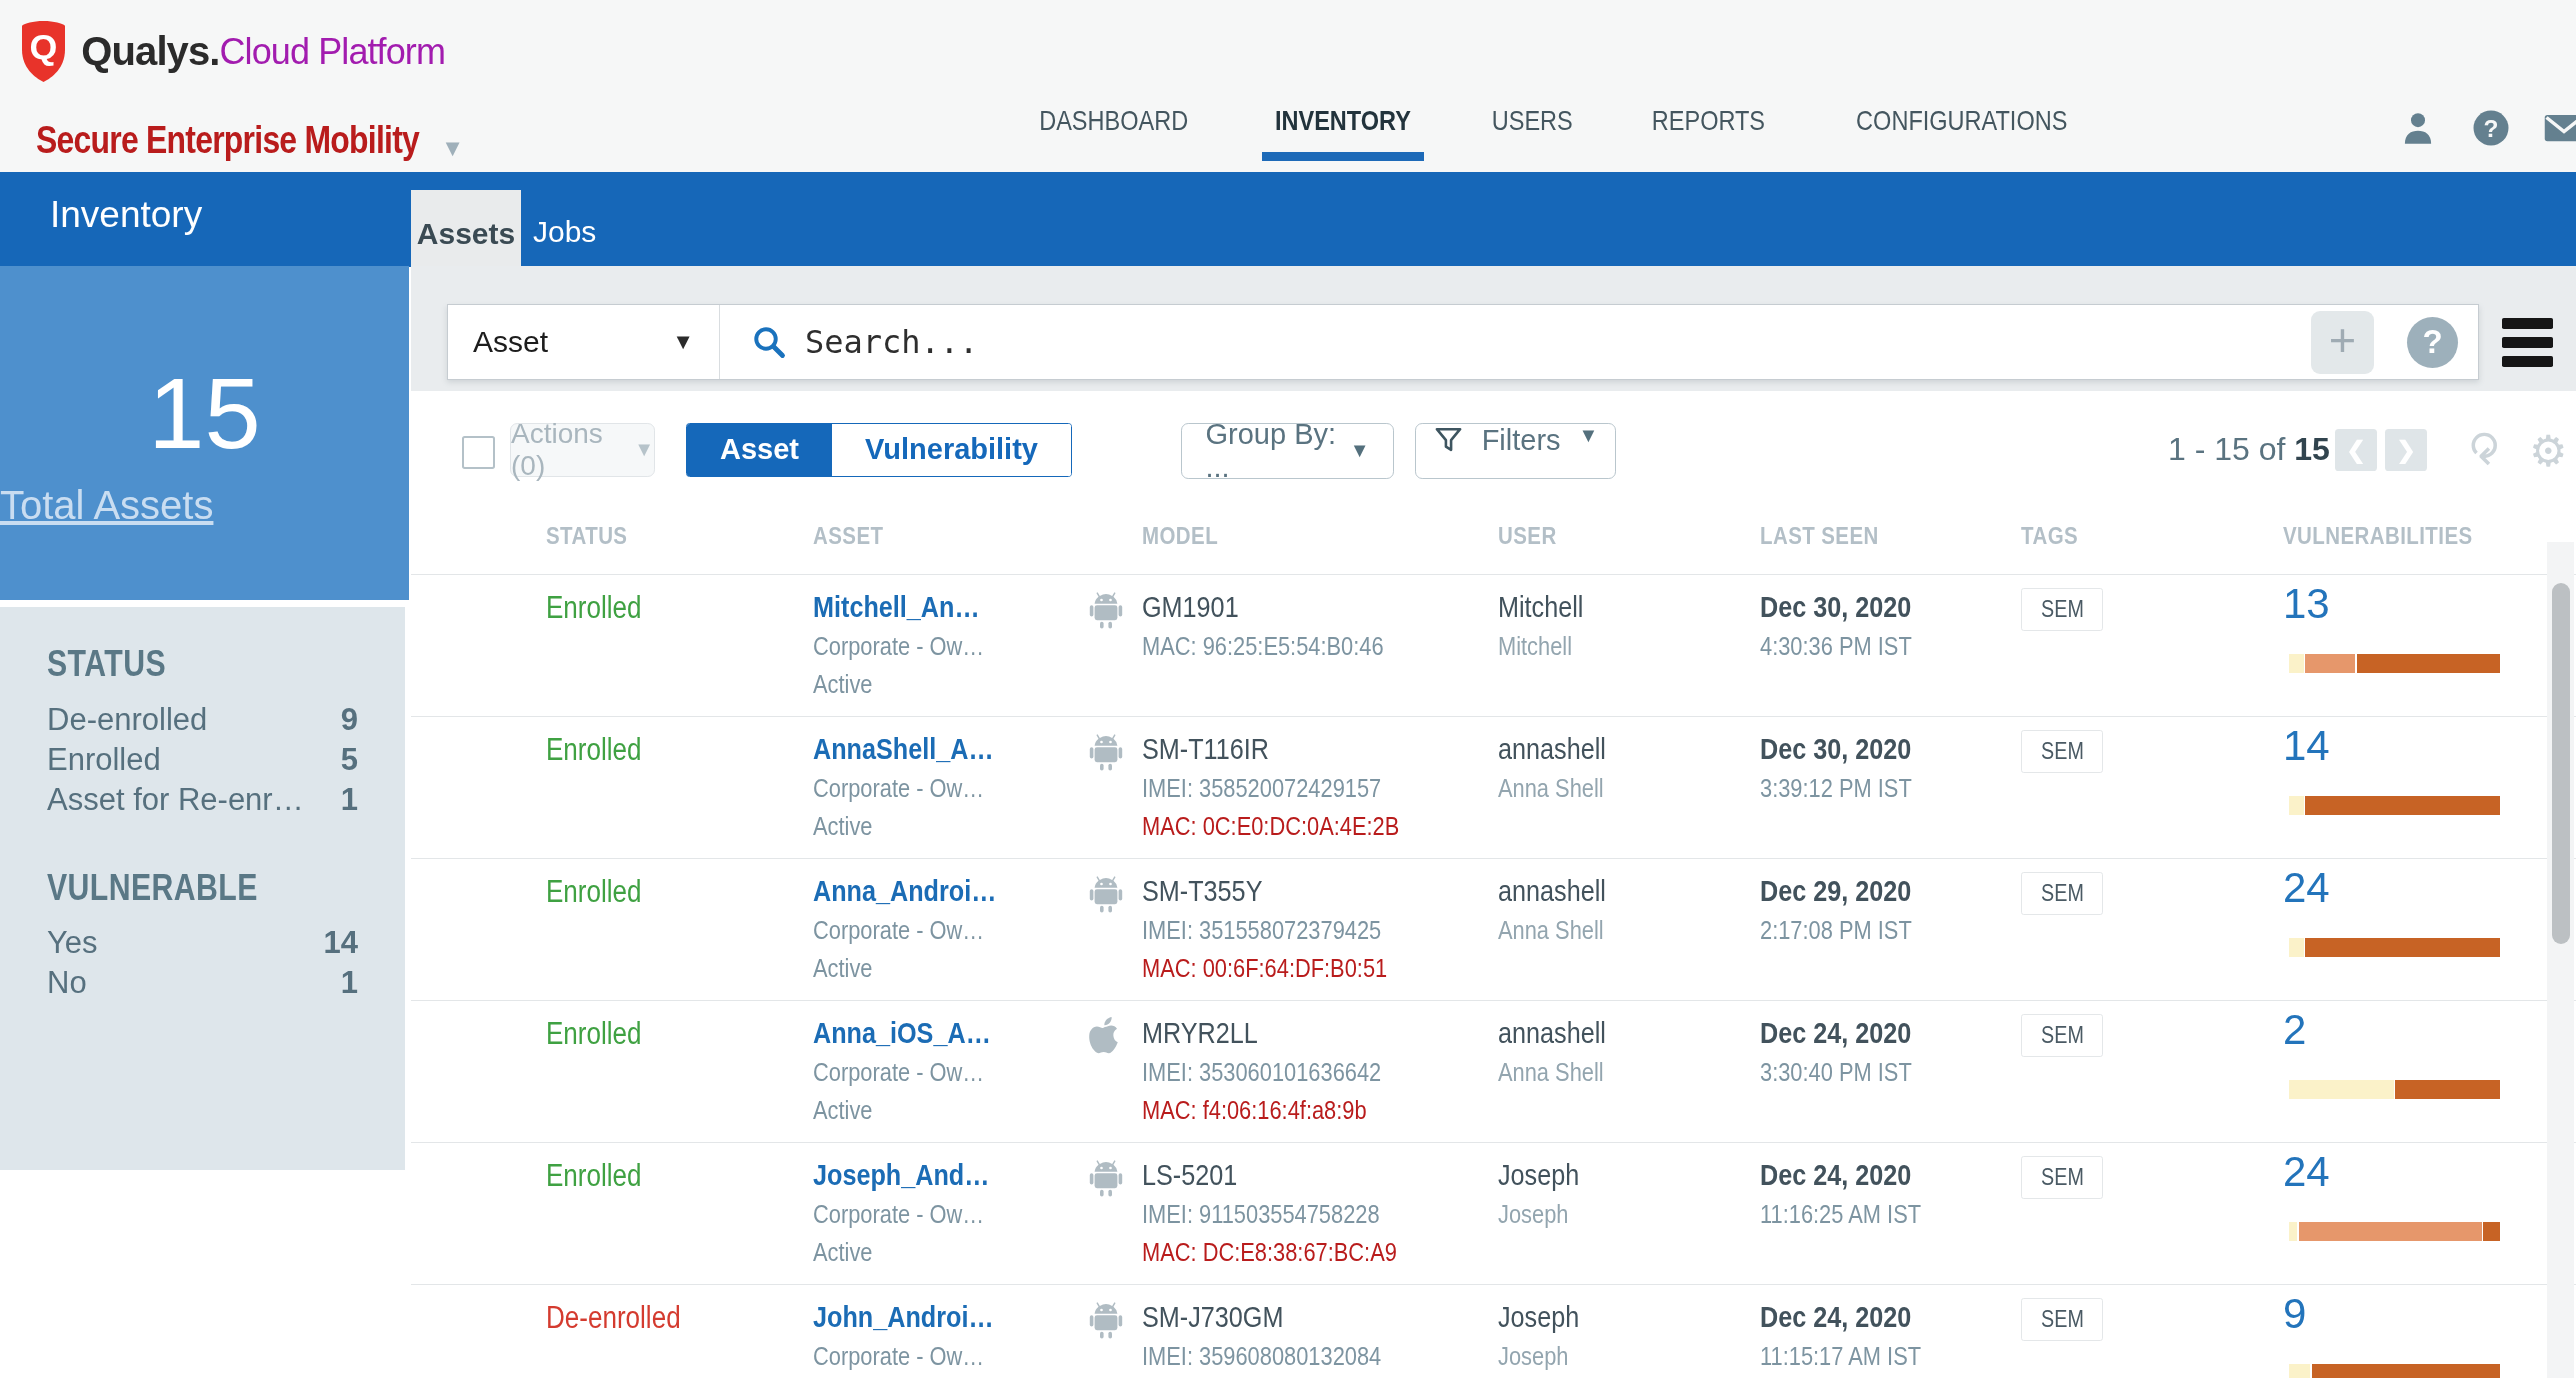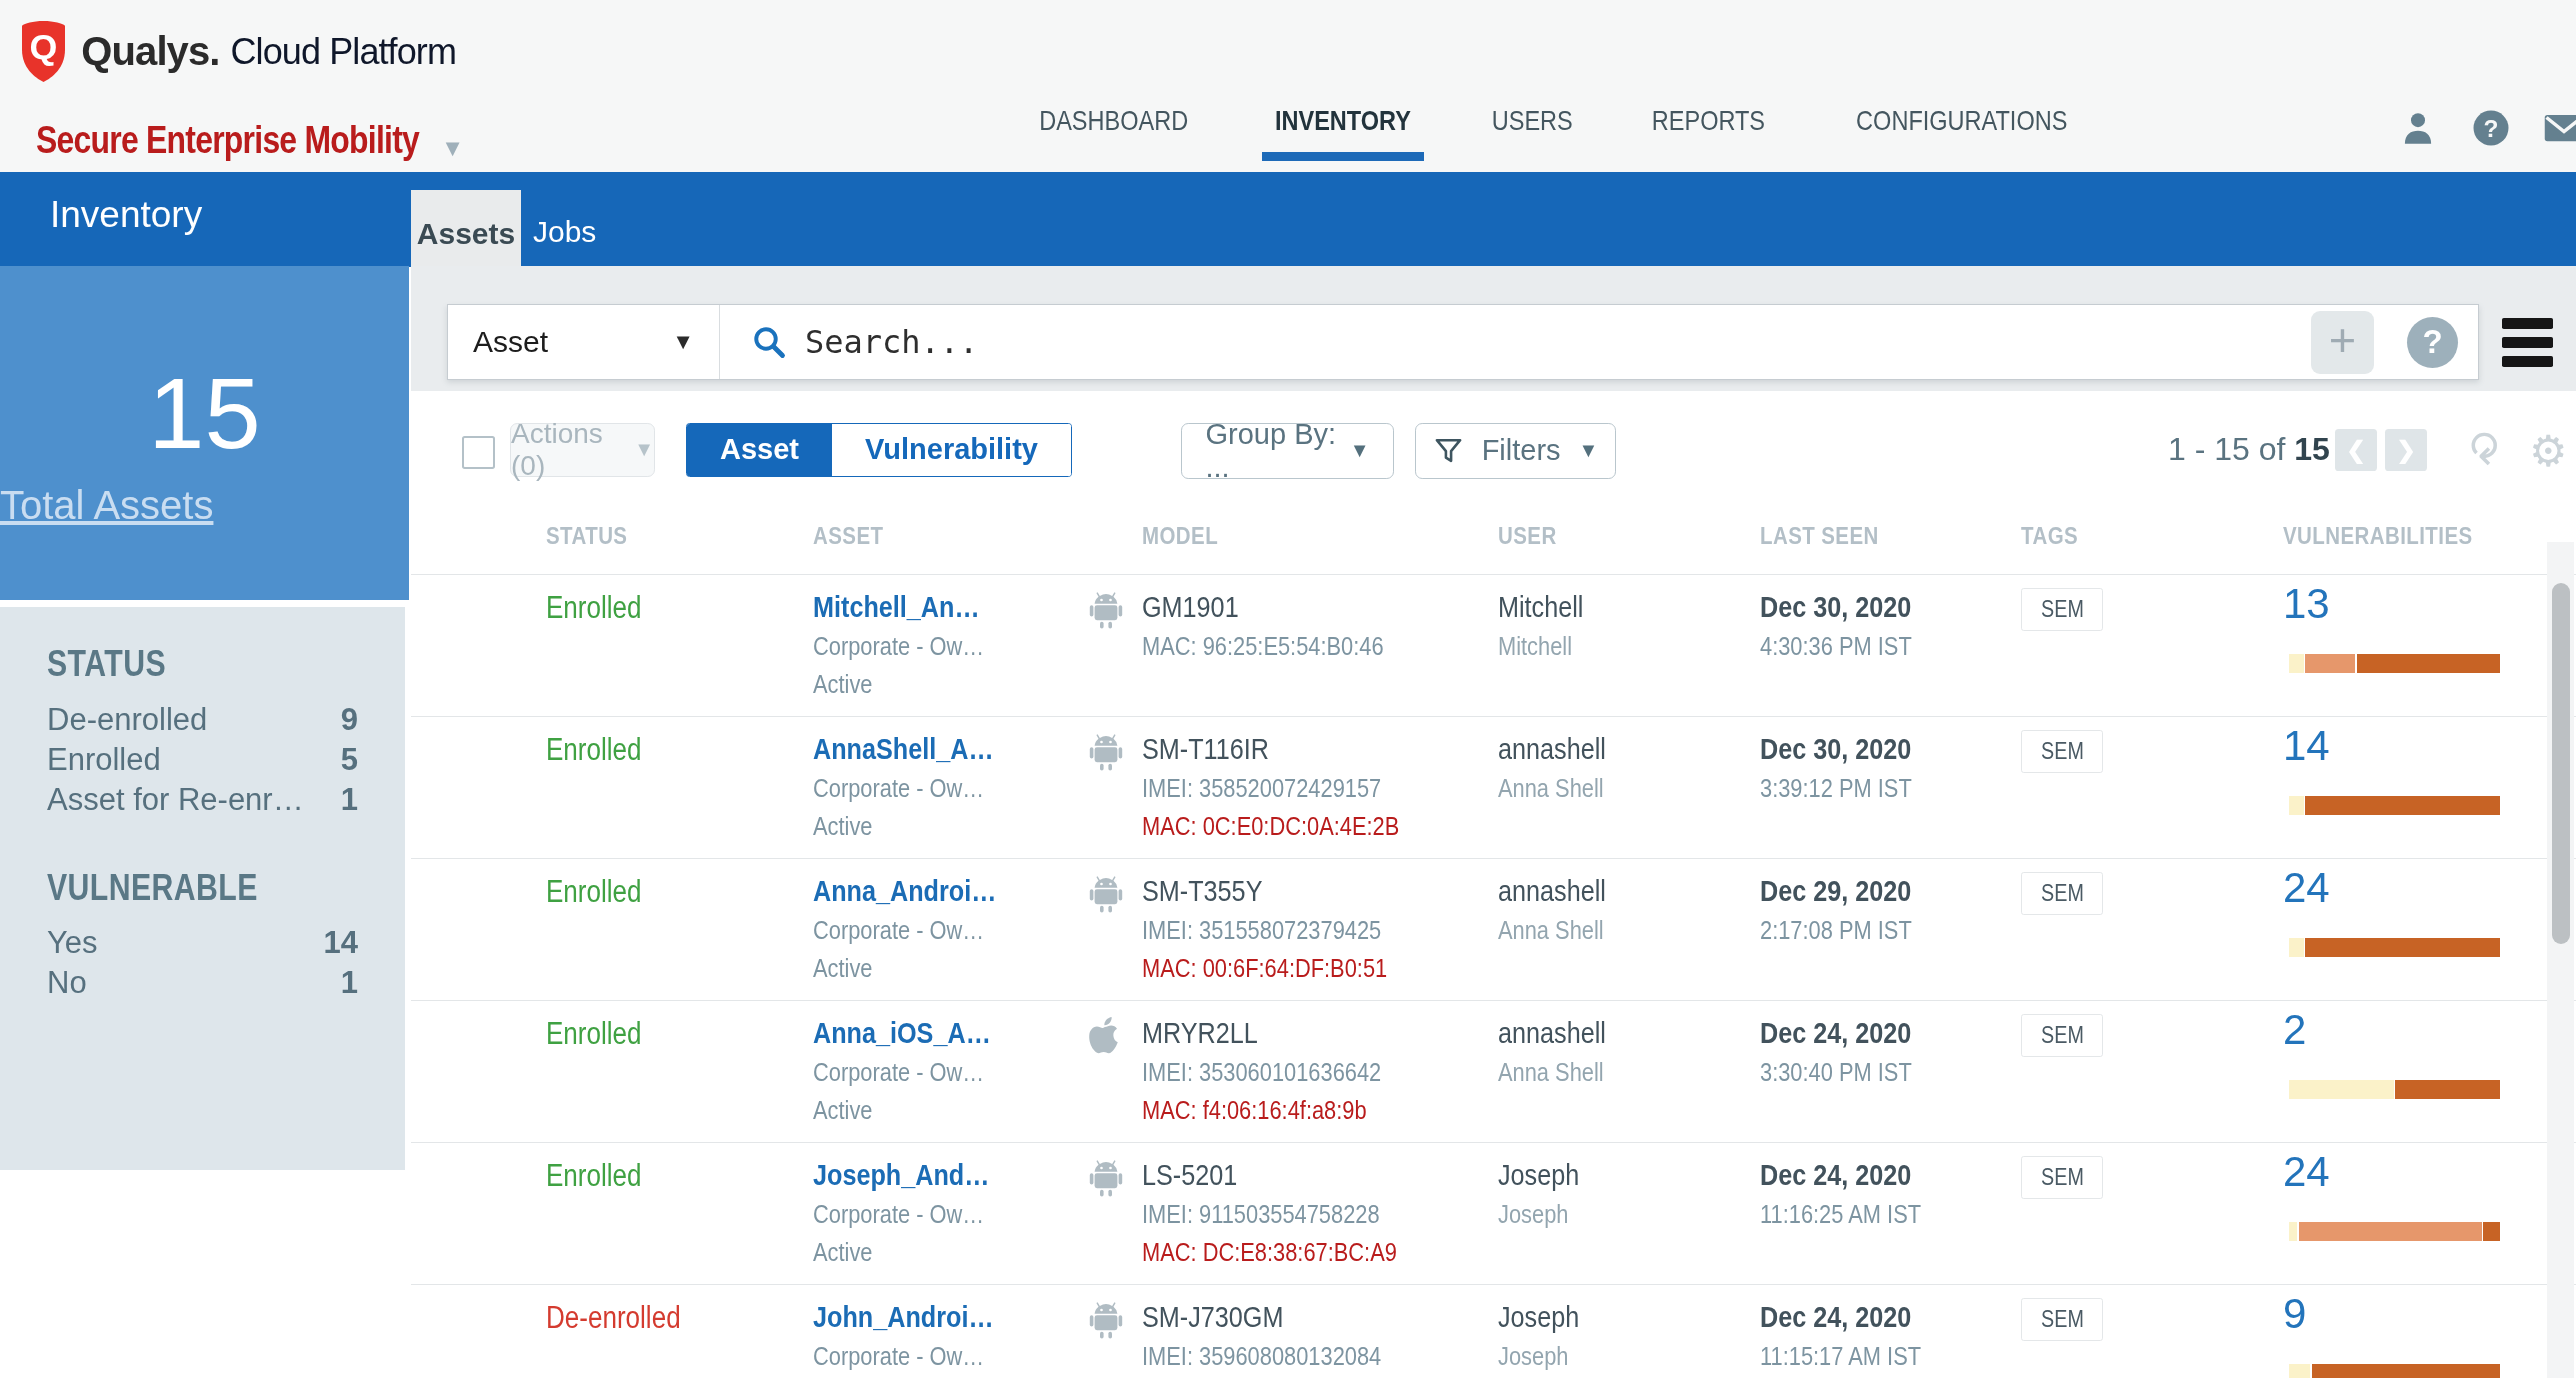--- a/index.html
+++ b/index.html
@@ -8,21 +8,21 @@
   .page { position:relative; width:2576px; height:1378px; }
 
   .cond { display:inline-block; transform:scaleX(.84); transform-origin:0 50%; white-space:nowrap; }
   .cond-c { display:inline-block; transform:scaleX(.84); transform-origin:50% 50%; white-space:nowrap; }
 
   
   .topbar { position:absolute; left:0; top:0; width:2576px; height:172px; background:#f6f7f7; }
   .logo-wrap { position:absolute; left:22px; top:18px; display:flex; align-items:center; }
   .shield { width:43px; height:67px; position:relative; }
   .brand { margin-left:16.3px; font-size:40px; font-weight:bold; color:#2b2b2b; letter-spacing:-0.9px; }
-  .brand-suffix { margin-left:11px; font-size:36px; color:#0f172a; font-weight:400; letter-spacing:-0.9px; }
+  .brand-suffix { font-size:36px; color:#a21caf; font-weight:400; letter-spacing:-0.9px; }
   .app-title { position:absolute; left:36px; top:119px; font-size:38px; font-weight:bold; color:#b91c1c; letter-spacing:-0.9px; }
   .app-title-caret { position:absolute; left:441px; top:135px; font-size:23.5px; color:#9fb0ba; }
   .mainnav { position:absolute; left:1025px; top:105px; display:flex; gap:60px; align-items:center; }
   .nav-item { font-size:28px; color:#44565f; letter-spacing:0; position:relative; padding-bottom:23.5px; cursor:pointer; }
   .nav-item.active { color:#22333c; font-weight:bold; }
   .nav-item.active::after { content:""; position:absolute; left:0; right:0; bottom:0; height:8.1px; background:#1d6ab8; }
   .top-icons { position:absolute; right:-9px; top:107px; display:flex; gap:31px; align-items:center; }
   .ticon { width:42px; height:42px; color:#64808f; }
 
   
@@ -76,21 +76,21 @@
   .actions-btn .caret { font-size:20px; color:#b6c3ca; }
   .toggle { position:absolute; left:275px; top:11.7px; height:54px; display:flex; border:1.8px solid #1568ba; border-radius:3.6px; overflow:hidden; }
   .tg { padding:0 33px; display:flex; align-items:center; font-size:29px; cursor:pointer;font-weight:bold; }
   .tg.on { background:#1568ba; color:#fff; font-weight:bold; }
   .tg.off { background:#fff; color:#1568ba; }
   .gb-btn { position:absolute; left:770px; top:11.7px; width:213px; height:56px; border:1.8px solid #b9c6cd; border-radius:7.2px;
     background:#fff; display:flex; align-items:center; justify-content:space-between; padding:0 23.5px;
     font-size:29px; color:#5a7380; cursor:pointer; }
   .gb-btn .caret, .fl-btn .caret { font-size:20px; color:#54707d; }
   .fl-btn { position:absolute; left:1004px; top:11.7px; width:201px; height:56px; border:1.8px solid #b9c6cd; border-radius:7.2px;
-    background:#fff; display:flex; align-items:center; justify-content:center; gap:18px;
+    background:#fff; display:flex; justify-content:center; gap:18px;
     font-size:29px; color:#5a7380; cursor:pointer; }
   .pag { position:absolute; left:1757px; top:20px; font-size:32px; color:#5a7380; }
   .pag b { color:#31444e; }
   .pg-btn { position:absolute; top:18px; width:42px; height:42px; background:#dfe5e8; border-radius:3.6px;
     color:#fff; font-size:23.5px; font-weight:bold; display:flex; align-items:center; justify-content:center; cursor:pointer; }
   .refresh { position:absolute; left:2055px; top:12.6px; font-size:42px; color:#ccd4d9; cursor:pointer;
     display:inline-block; transform:rotate(90deg); }
   .gear { position:absolute; left:2118px; top:14.5px; font-size:43px; color:#ccd4d9; cursor:pointer; }
 
   

